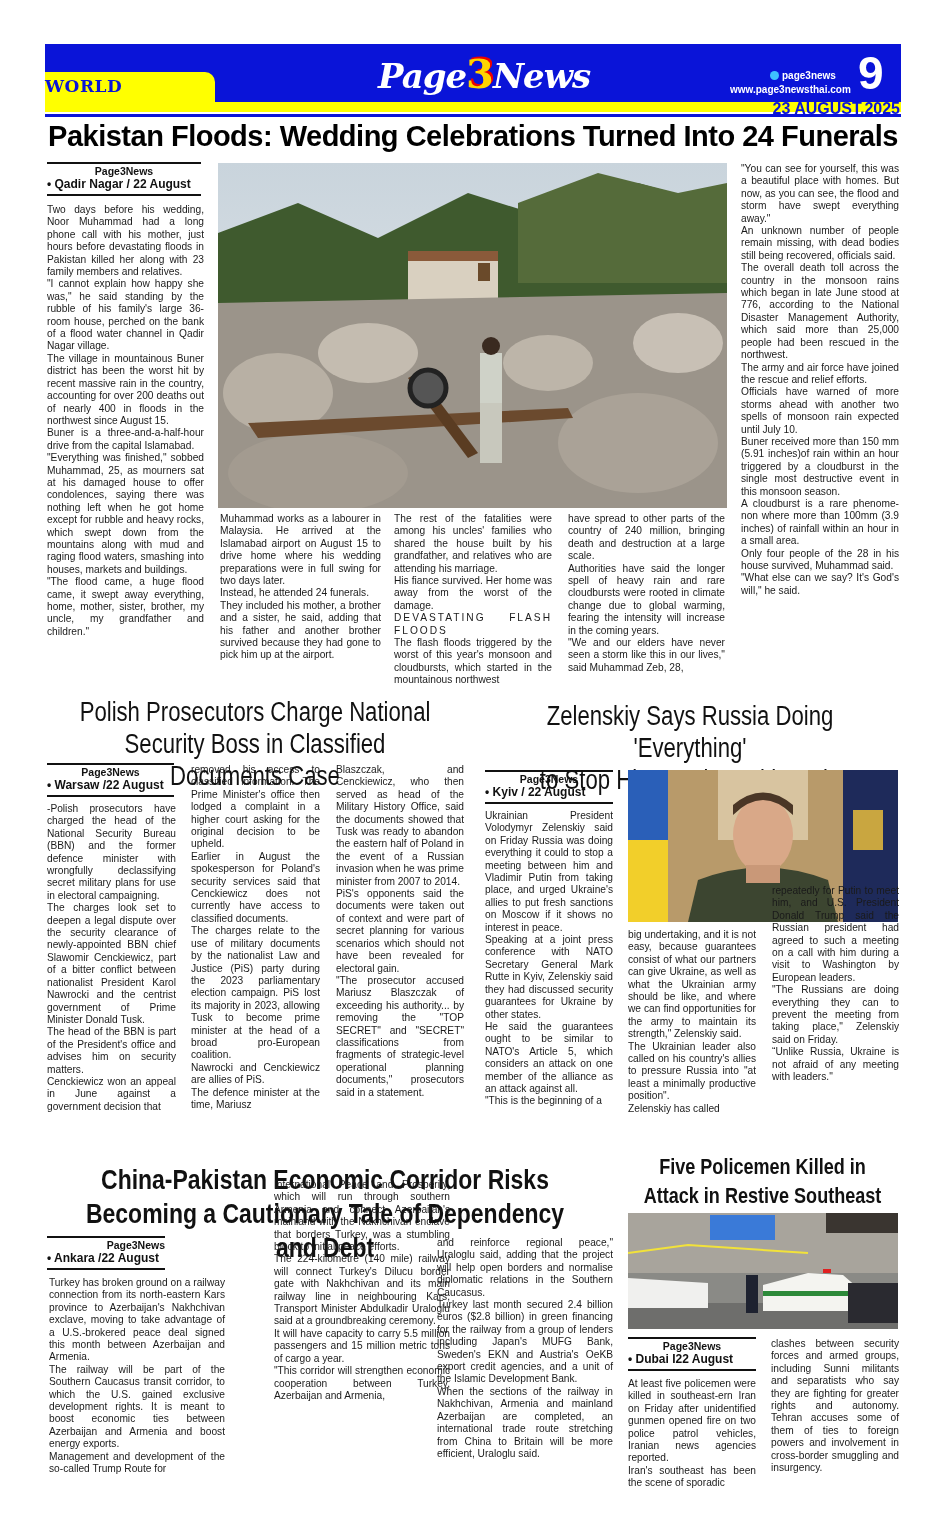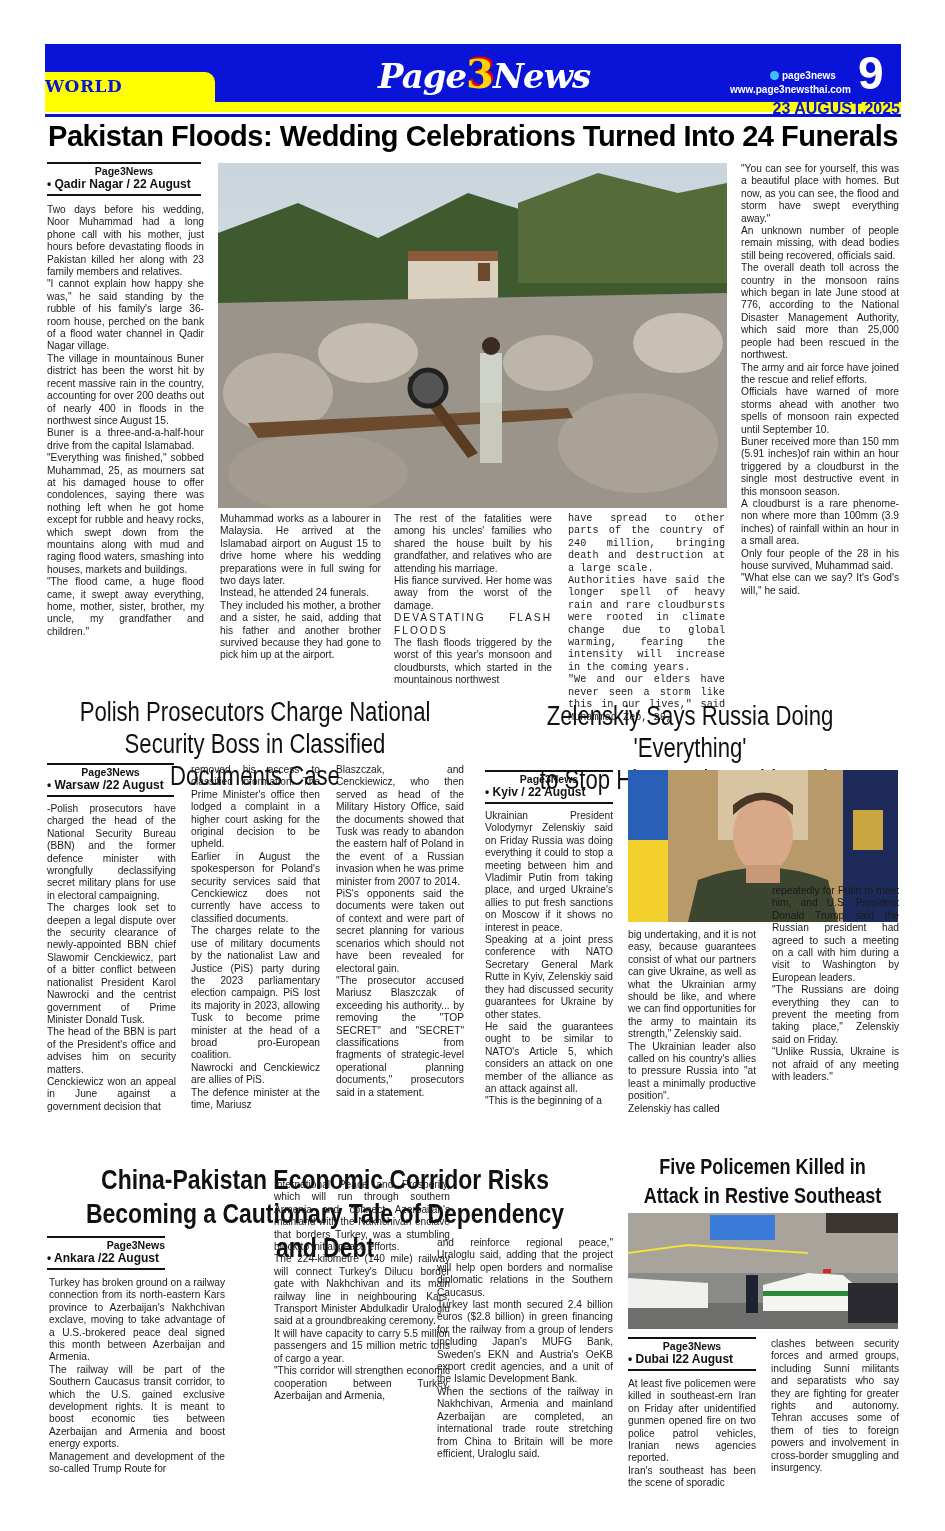--- a/index.html
+++ b/index.html
@@ -95,31 +95,31 @@
   <p>Muhammad works as a labourer in Malaysia. He arrived at the Islamabad airport on August 15 to drive home where his wedding preparations were in full swing for two days later.</p>
   <p>Instead, he attended 24 funerals.</p>
   <p>They included his mother, a brother and a sister, he said, adding that his father and another brother survived because they had gone to pick him up at the airport.</p>
 </div>
 <div class="abs col" style="left:394px;top:513px;width:158px;">
   <p>The rest of the fatalities were among his uncles' families who shared the house built by his grandfather, and relatives who are attending his marriage.</p>
   <p>His fiance survived. Her home was away from the worst of the damage.</p>
   <p style="letter-spacing:2px;">DEVASTATING FLASH FLOODS</p>
   <p>The flash floods triggered by the worst of this year's monsoon and cloudbursts, which started in the mountainous northwest</p>
 </div>
-<div class="abs col" style="left:568px;top:513px;width:157px;font-family:Liberation Mono, monospace;">
+<div class="abs col" style="left:568px;top:513px;width:157px;">
   <p>have spread to other parts of the country of 240 million, bringing death and destruction at a large scale.</p>
   <p>Authorities have said the longer spell of heavy rain and rare cloudbursts were rooted in climate change due to global warming, fearing the intensity will increase in the coming years.</p>
   <p>"We and our elders have never seen a storm like this in our lives," said Muhammad Zeb, 28,</p>
 </div>
 <div class="abs col" style="left:741px;top:163px;width:158px;">
   <p>"You can see for yourself, this was a beautiful place with homes. But now, as you can see, the flood and storm have swept everything away."</p>
   <p>An unknown number of people remain missing, with dead bodies still being recovered, officials said.</p>
   <p>The overall death toll across the country in the monsoon rains which began in late June stood at 776, according to the National Disaster Management Authority, which said more than 25,000 people had been rescued in the northwest.</p>
   <p>The army and air force have joined the rescue and relief efforts.</p>
-  <p>Officials have warned of more storms ahead with another two spells of monsoon rain expected until September 10.</p>
+  <p>Officials have warned of more storms ahead with another two spells of monsoon rain expected until July 10.</p>
   <p>Buner received more than 150 mm (5.91 inches)of rain within an hour triggered by a cloudburst in the single most destructive event in this monsoon season.</p>
   <p>A cloudburst is a rare phenome-non where more than 100mm (3.9 inches) of rainfall within an hour in a small area.</p>
   <p>Only four people of the 28 in his house survived, Muhammad said.</p>
   <p>"What else can we say? It's God's will," he said.</p>
 </div>
 
 <div class="abs h2" style="left:30px;top:696px;width:450px;font-size:27px;line-height:32px;">
   <div>Polish Prosecutors Charge National</div>
   <div>Security Boss in Classified Documents Case</div>
 </div>

